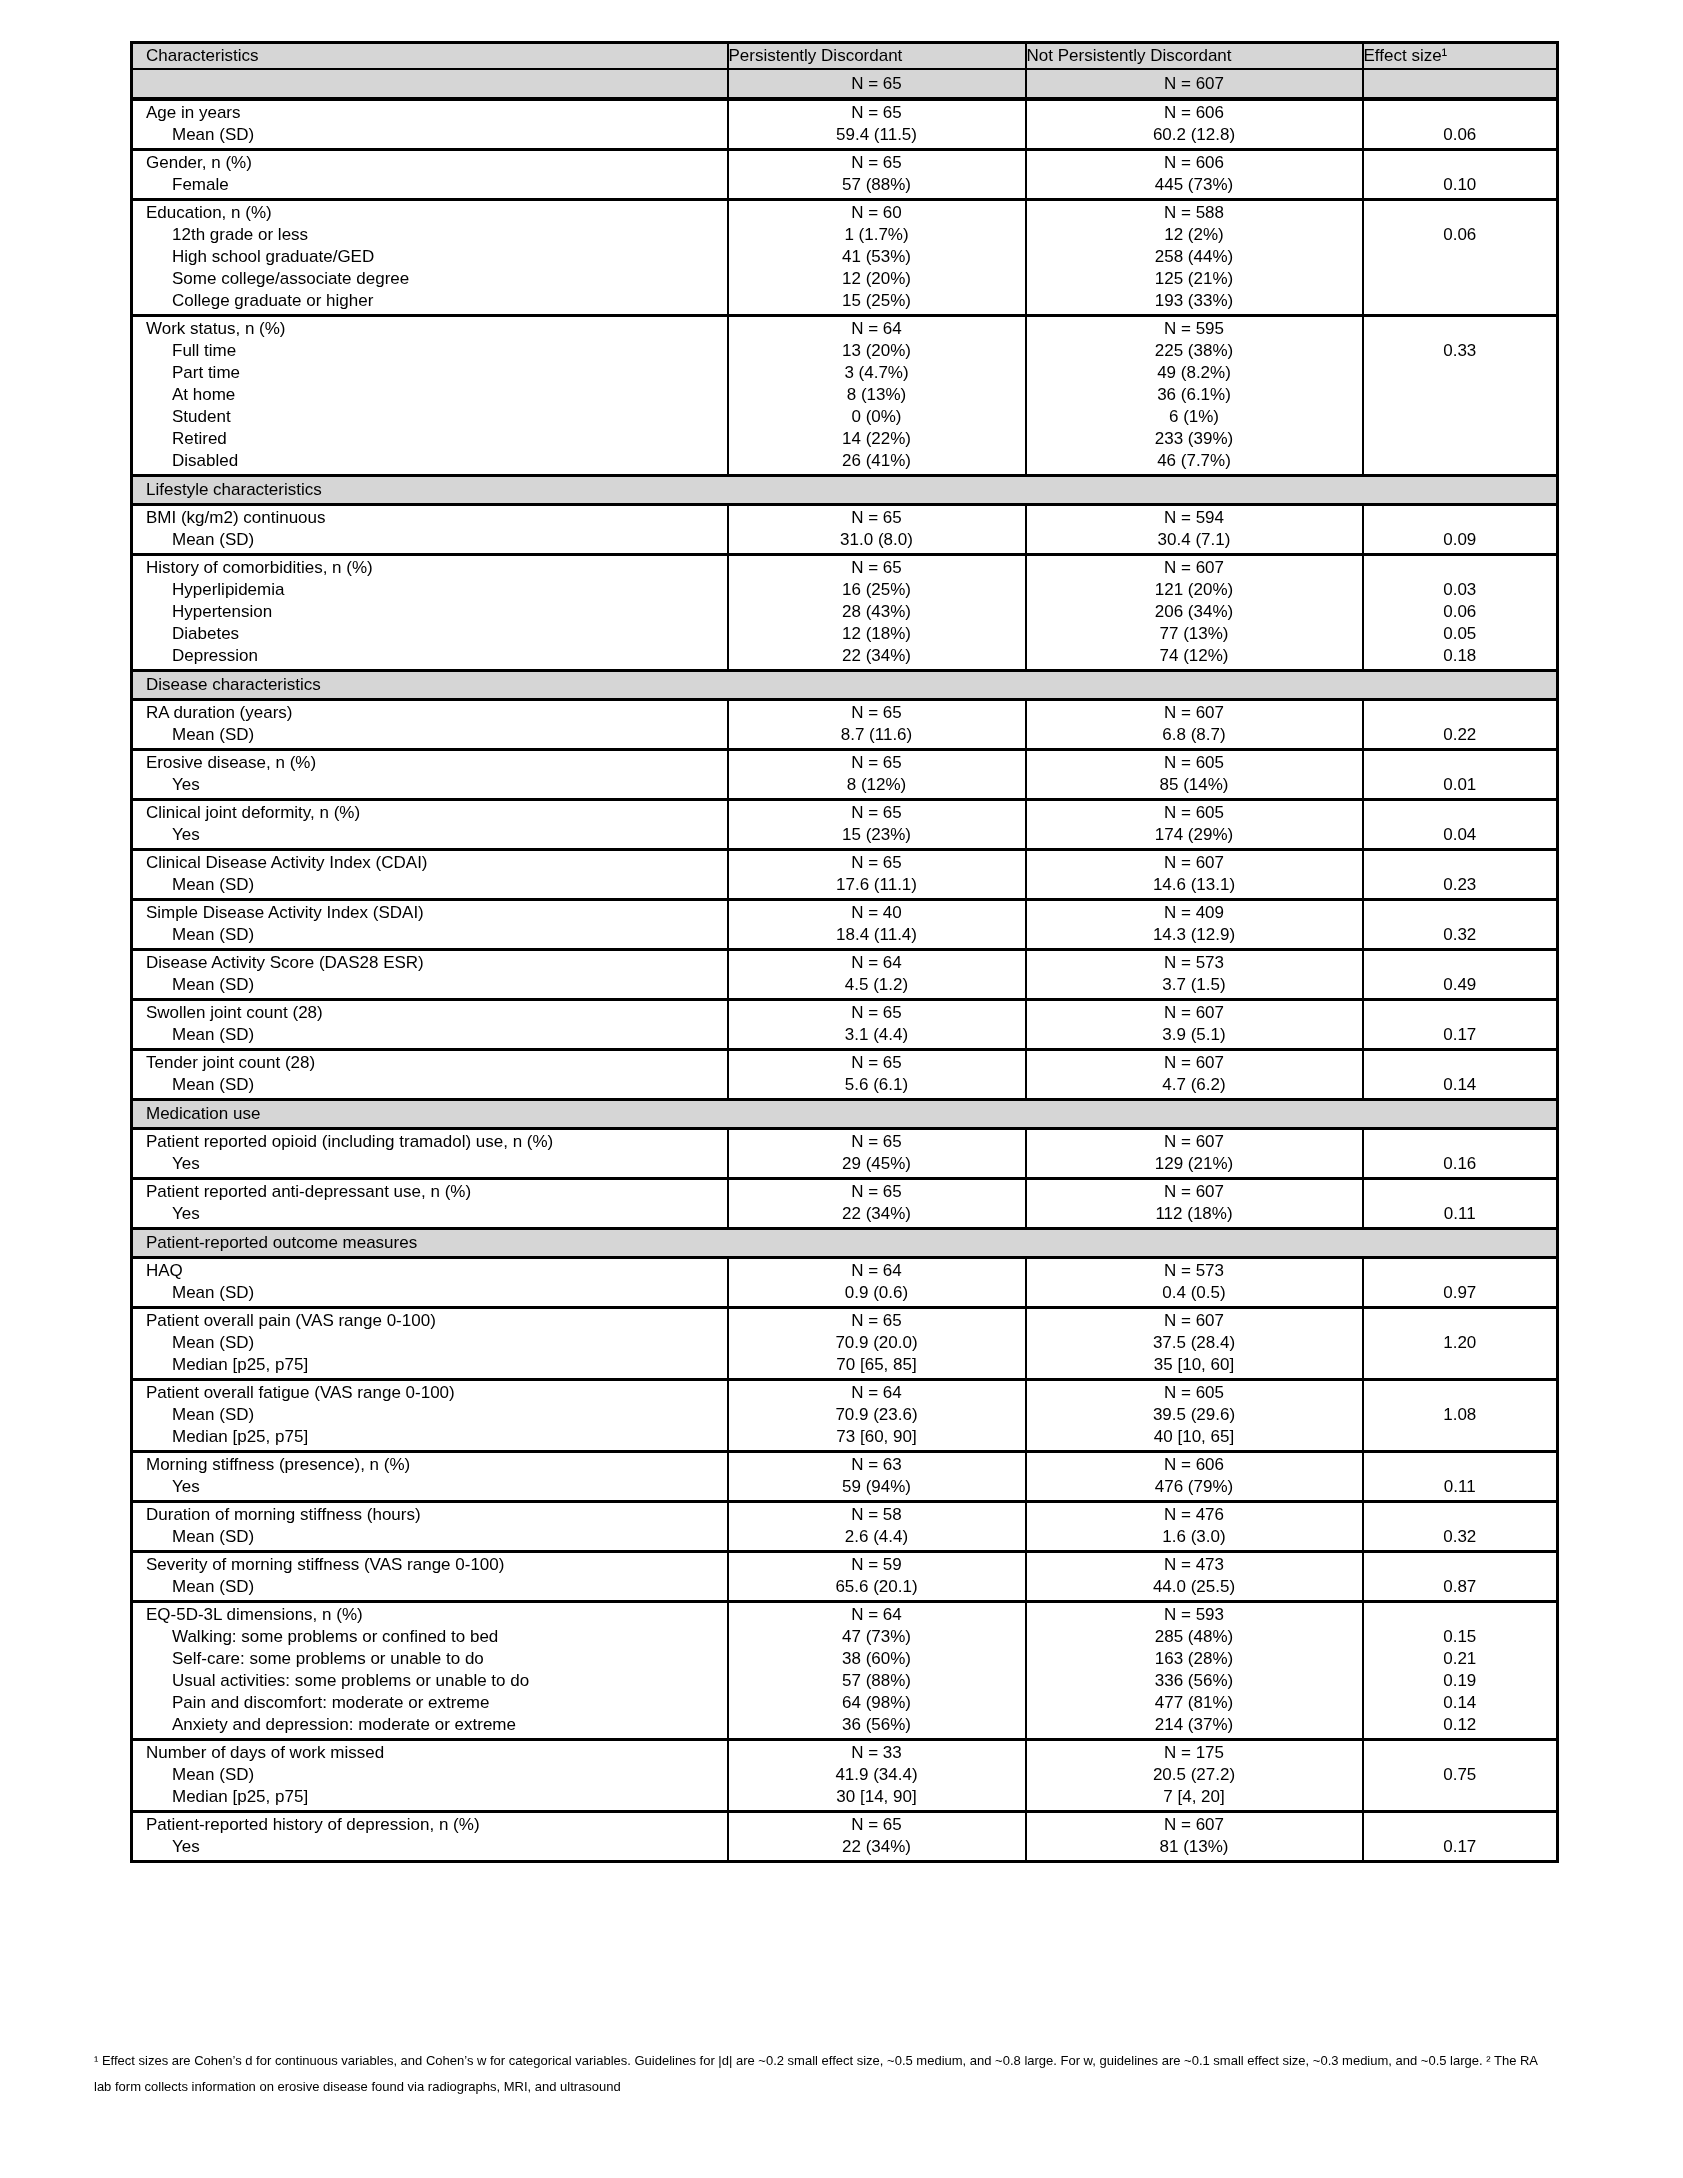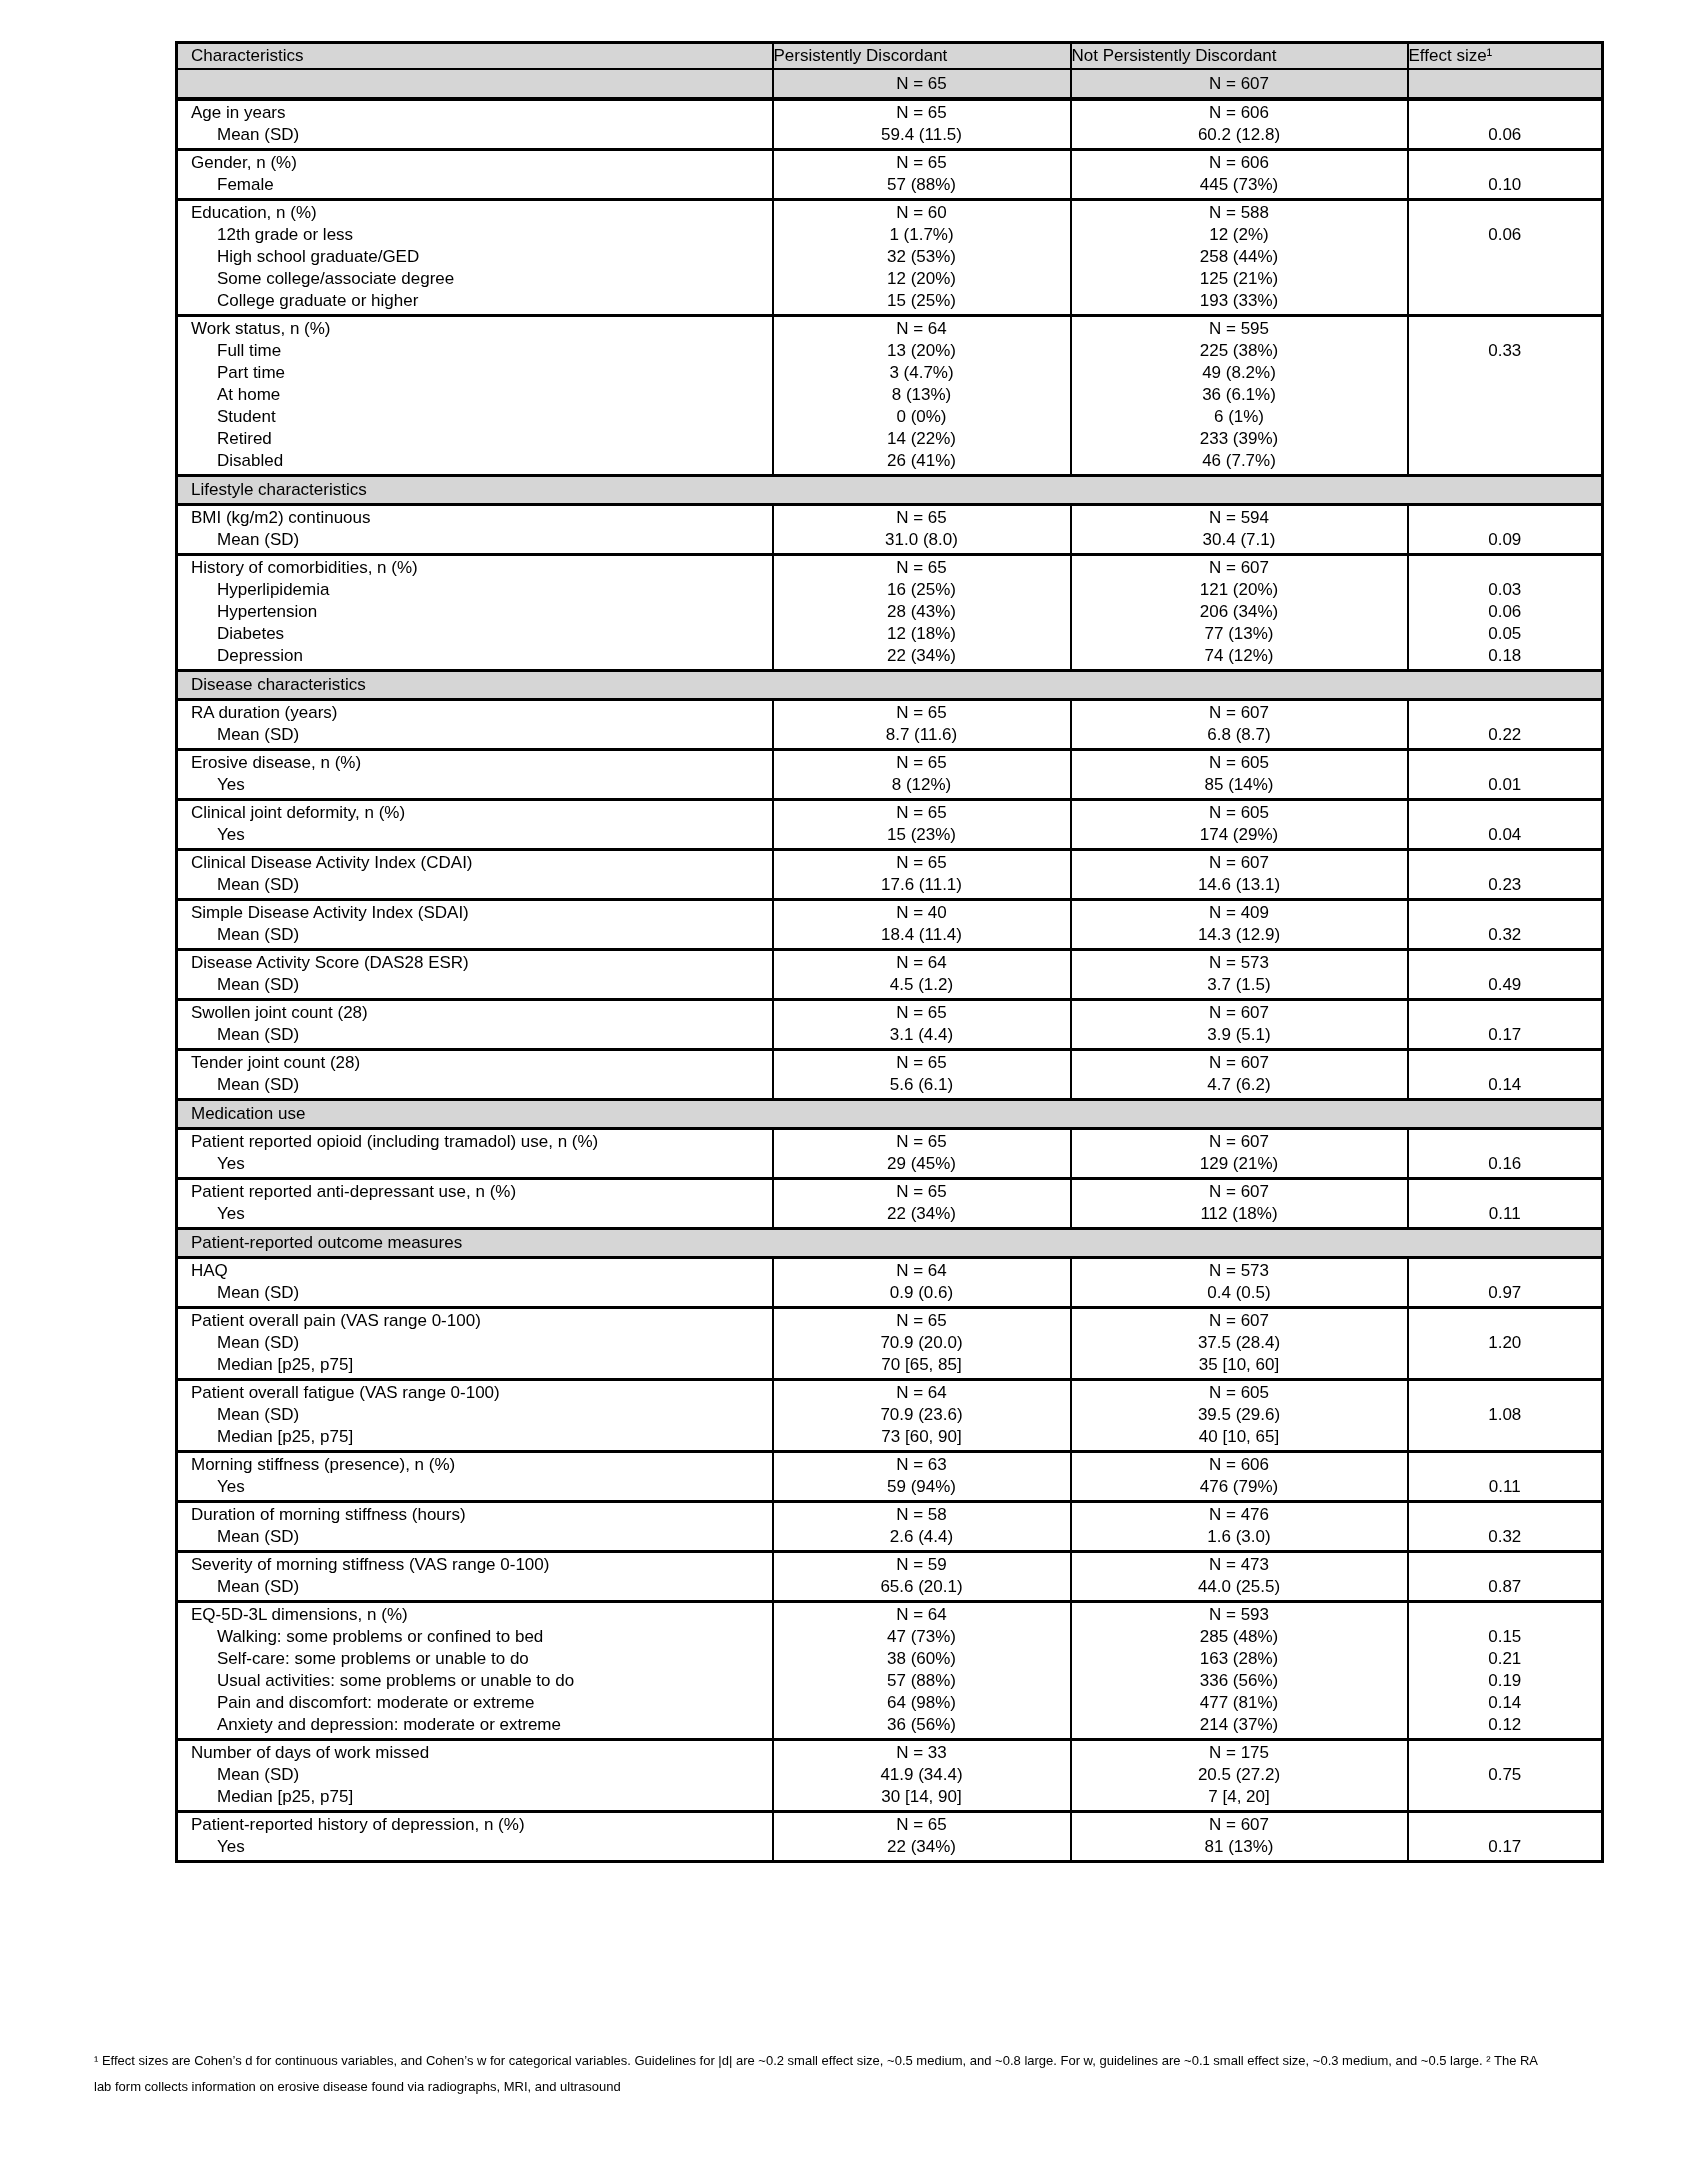--- a/index.html
+++ b/index.html
@@ -28,21 +28,20 @@
   table.char-table th,
   table.char-table td {
     border-left: 2px solid #000;
     border-right: 2px solid #000;
     padding: 0;
     font-weight: normal;
     vertical-align: top;
   }
   table.char-table {
     border: 3px solid #000;
-    margin-left: 45px;
   }
   
   tr.header-row th {
     background: var(--gray, #d6d6d6);
     height: 24px;
     line-height: 24px;
     border-top: 3px solid #000;
     border-bottom: 2px solid #000;
     text-align: left;
     white-space: nowrap;
@@ -165,21 +164,21 @@
           <td>
             <div class="line lbl">Education, n (%)</div>
             <div class="line lbl indent">12th grade or less</div>
             <div class="line lbl indent">High school graduate/GED</div>
             <div class="line lbl indent">Some college/associate degree</div>
             <div class="line lbl indent">College graduate or higher</div>
           </td>
           <td>
             <div class="line val">N = 60</div>
             <div class="line val">1 (1.7%)</div>
-            <div class="line val">32 (53%)</div>
+            <div class="line val">41 (53%)</div>
             <div class="line val">12 (20%)</div>
             <div class="line val">15 (25%)</div>
           </td>
           <td>
             <div class="line val">N = 588</div>
             <div class="line val">12 (2%)</div>
             <div class="line val">258 (44%)</div>
             <div class="line val">125 (21%)</div>
             <div class="line val">193 (33%)</div>
           </td>

